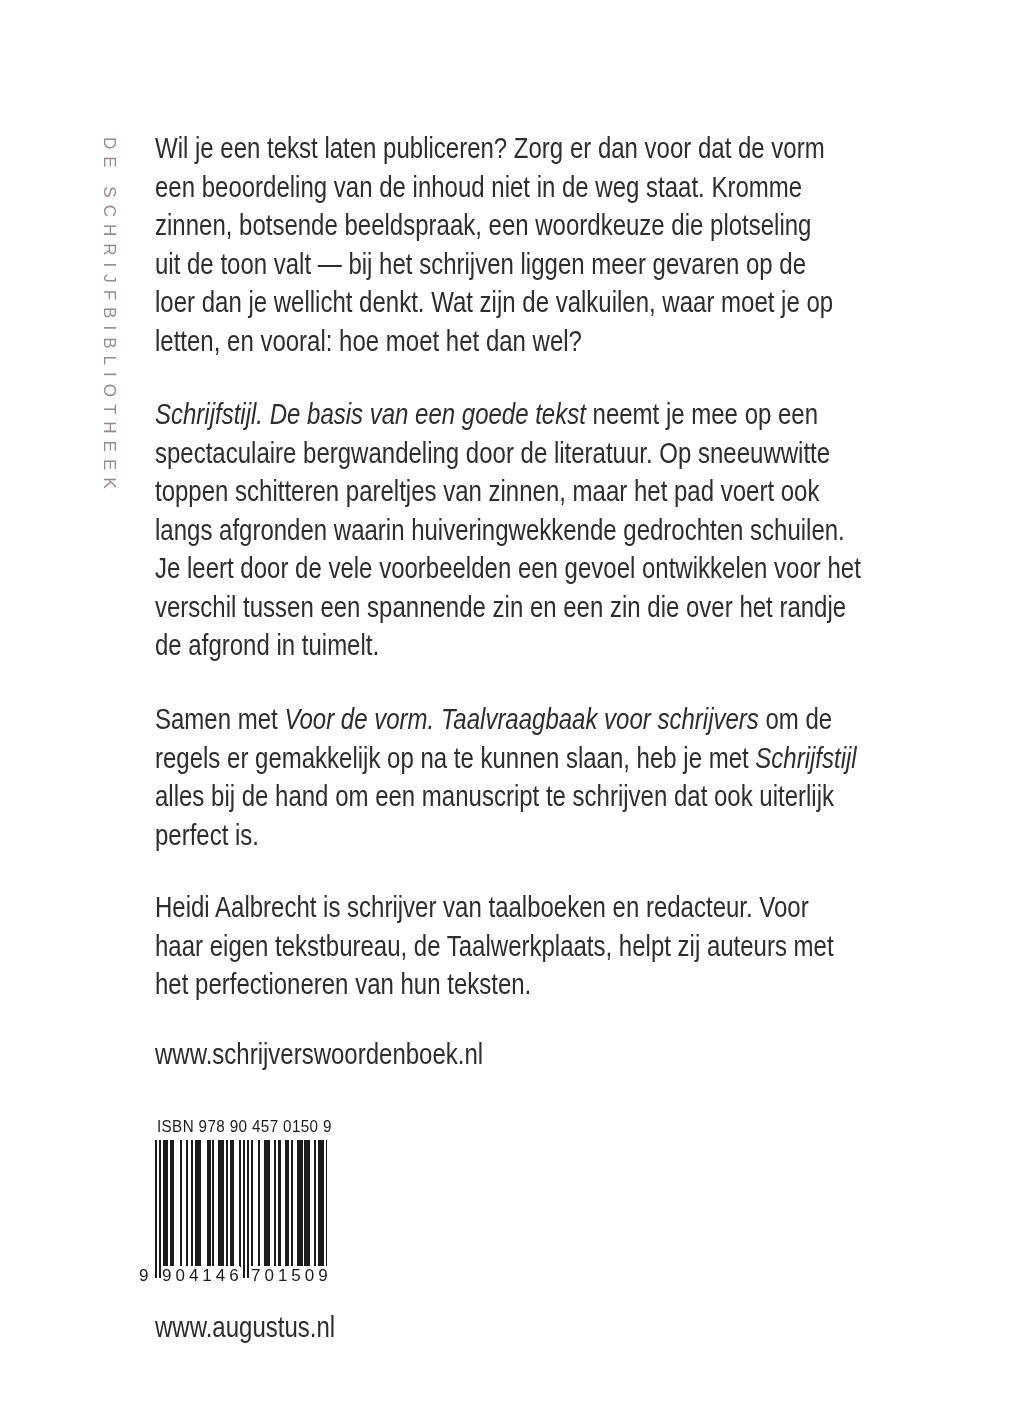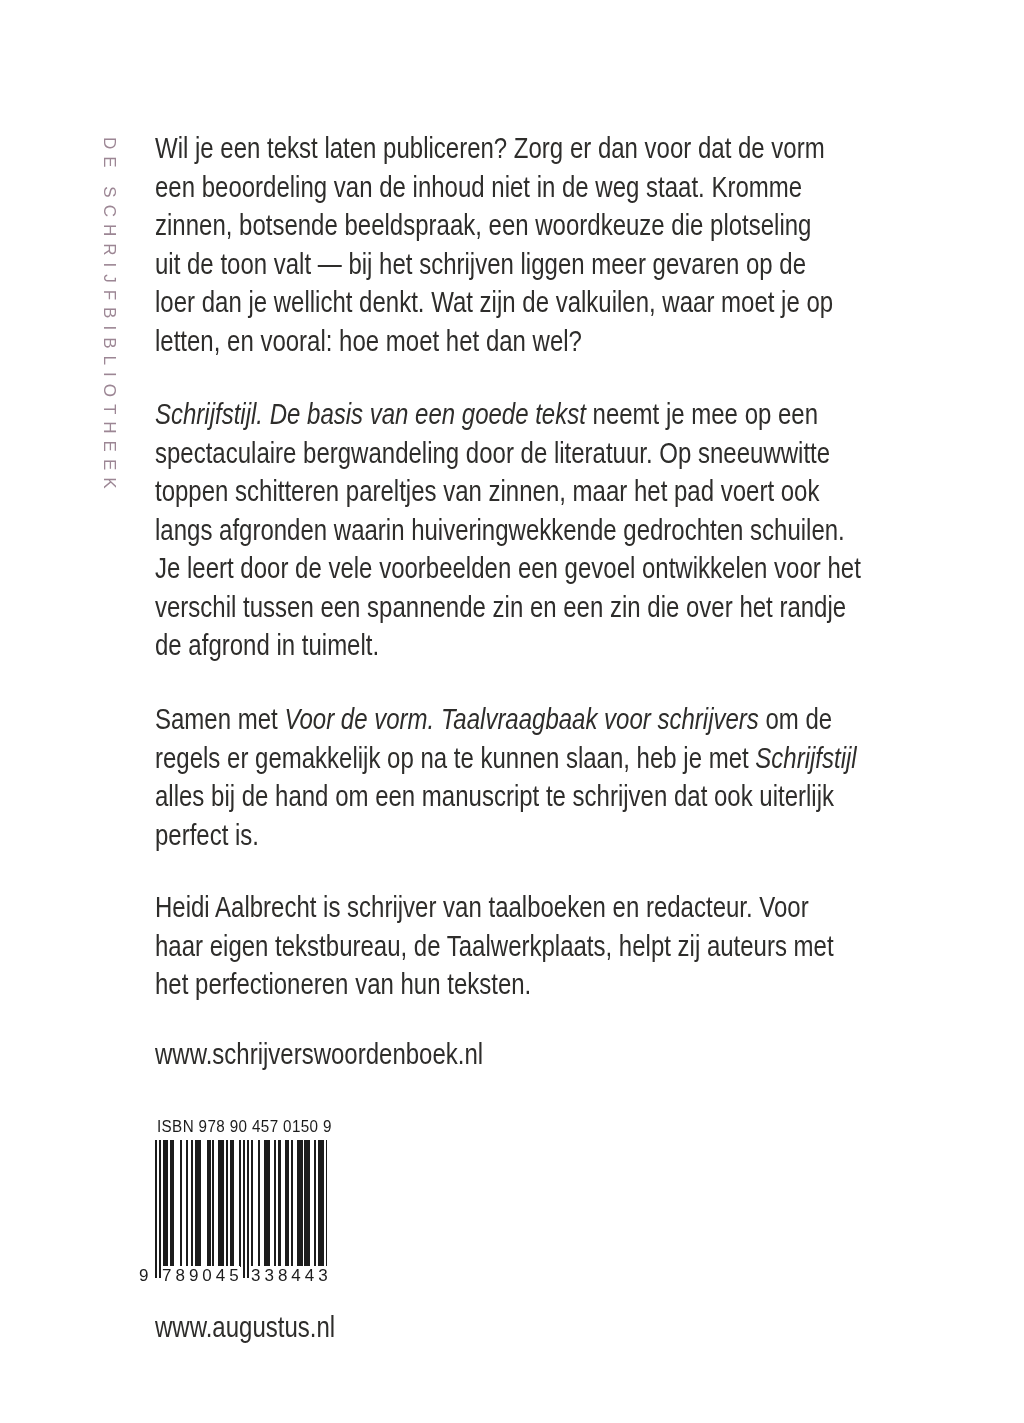--- a/index.html
+++ b/index.html
@@ -136,19 +136,19 @@
       <rect x="71" y="0" width="1" height="127" fill="#1c1c1c"></rect>
       <rect x="74" y="0" width="3" height="127" fill="#1c1c1c"></rect>
       <rect x="78" y="0" width="3" height="127" fill="#1c1c1c"></rect>
       <rect x="83" y="0" width="1" height="127" fill="#1c1c1c"></rect>
       <rect x="85" y="0" width="3" height="127" fill="#1c1c1c"></rect>
       <rect x="89" y="0" width="1" height="127" fill="#1c1c1c"></rect>
     </svg>
 
   <div class="bc-digits">
     <span class="bc-first">9</span>
-    <span class="bc-left">789045</span>
-    <span class="bc-right">338443</span>
+    <span class="bc-left">904146</span>
+    <span class="bc-right">701509</span>
   </div>
 
   <div class="url url2">www.augustus.nl</div>
 
 </div>
 
 </body></html>

